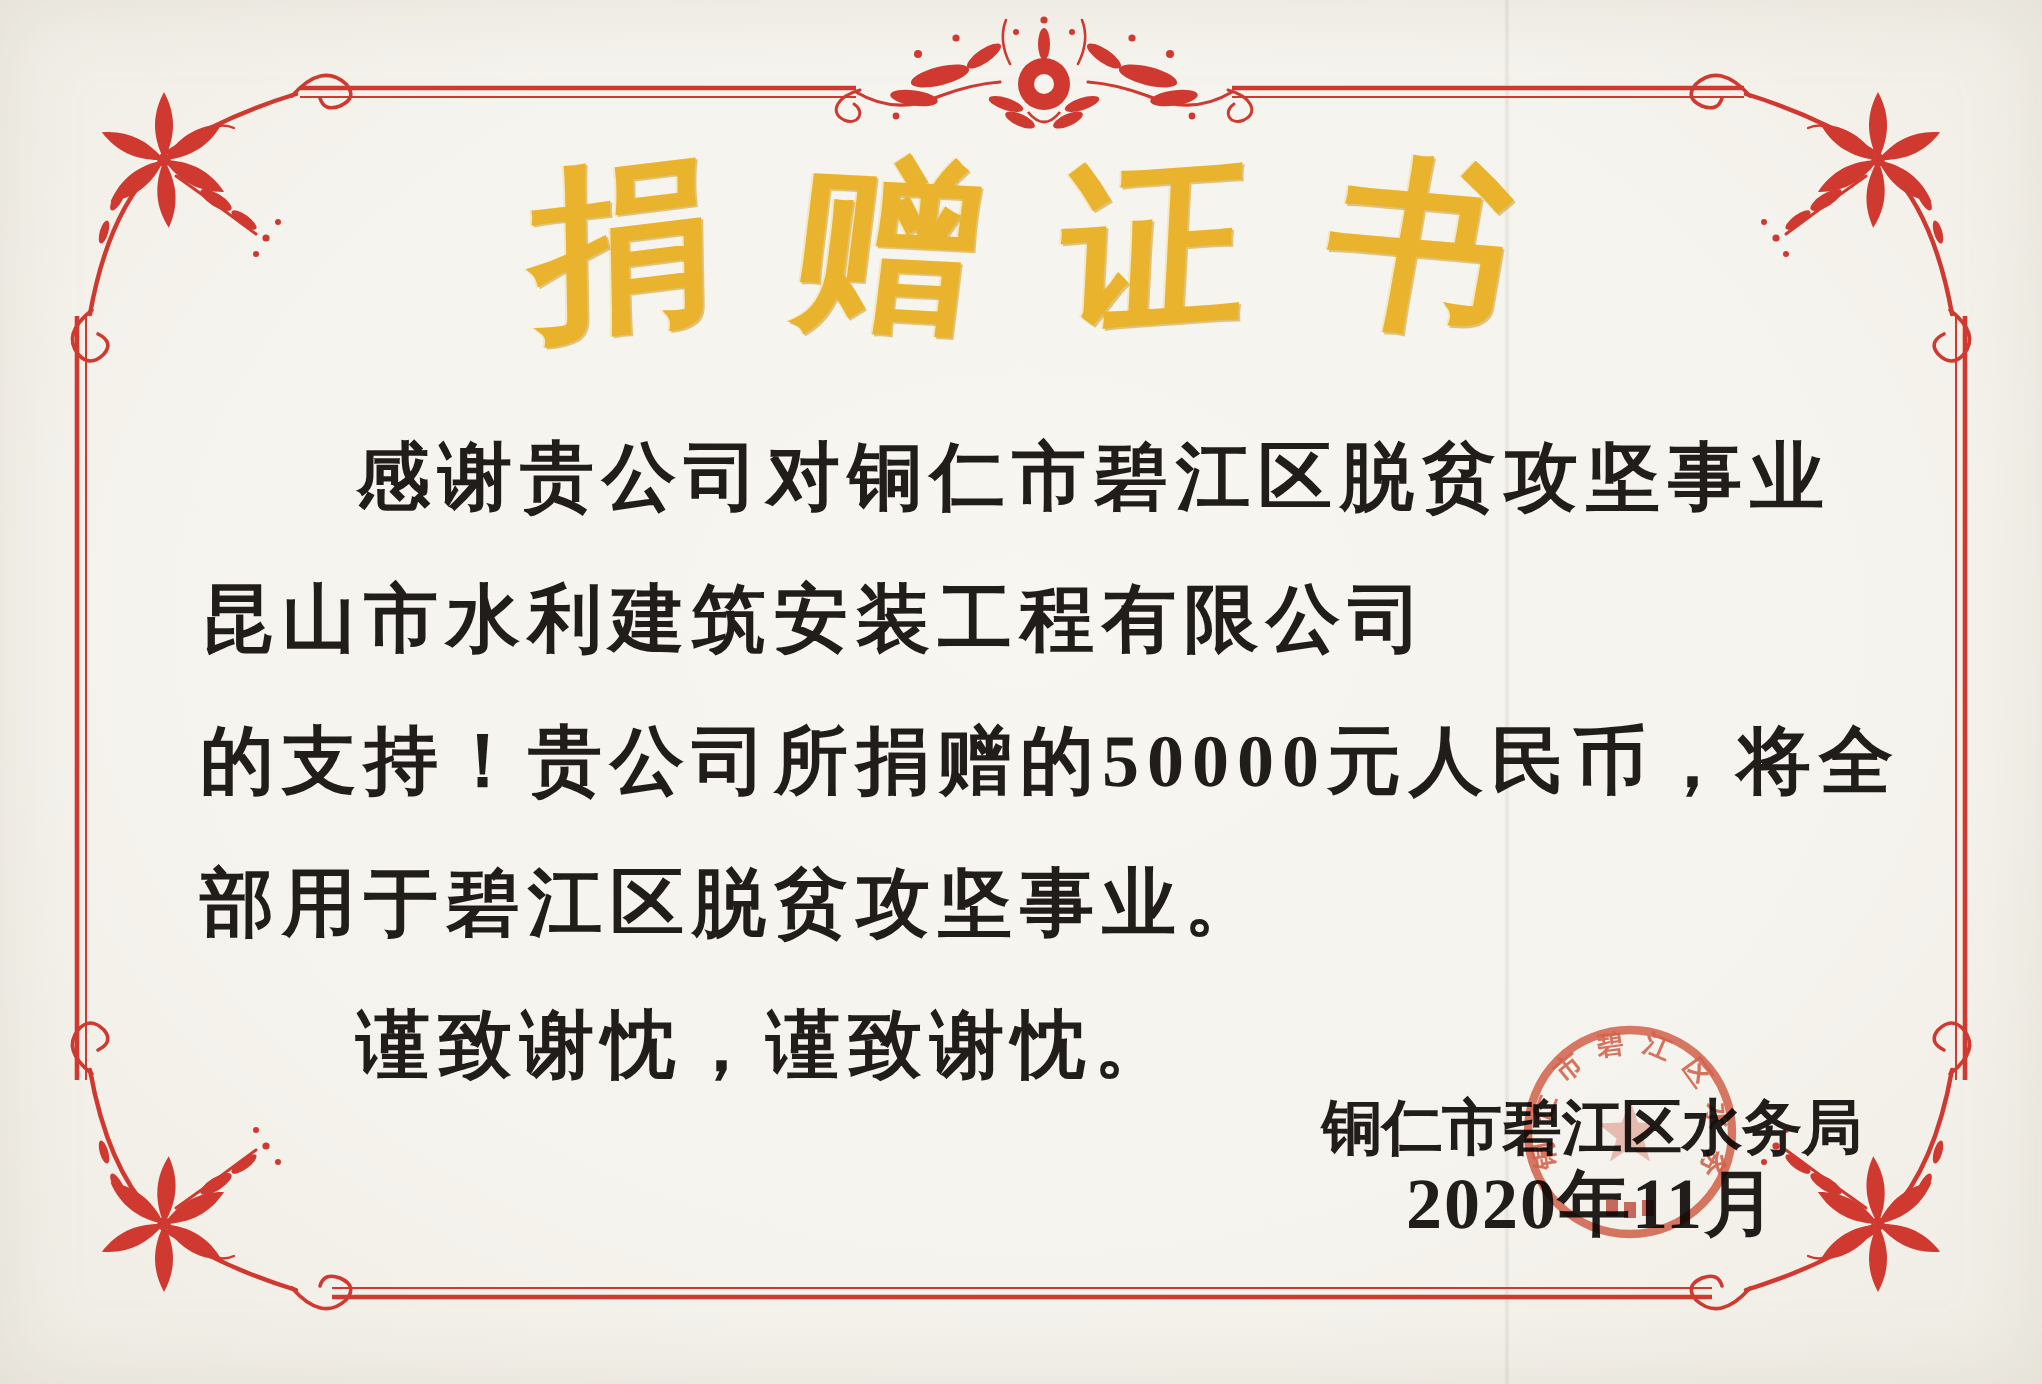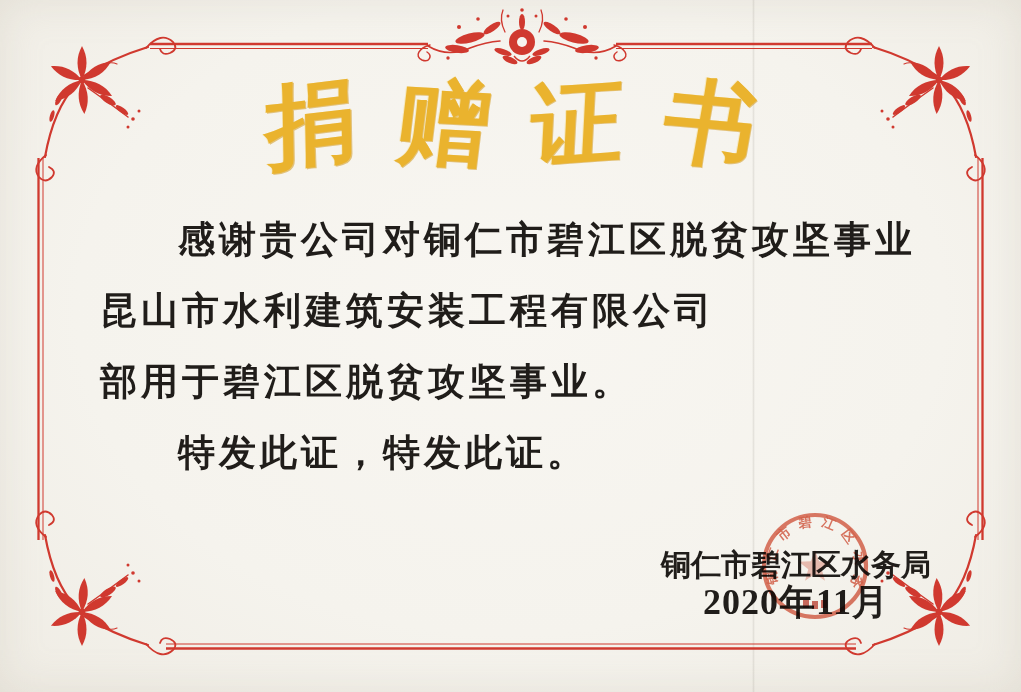--- a/index.html
+++ b/index.html
@@ -154,22 +154,23 @@
   <div class="title">
     <span class="ch">捐</span>
     <span class="ch">赠</span>
     <span class="ch">证</span>
     <span class="ch">书</span>
   </div>
 
   <div class="bodytext">
     <div class="line indent">感谢贵公司对铜仁市碧江区脱贫攻坚事业</div>
     <div class="line">昆山市水利建筑安装工程有限公司</div>
+    <div class="line">的支持！贵公司所捐赠的50000元人民币，将全</div>
     <div class="line">部用于碧江区脱贫攻坚事业。</div>
-    <div class="line indent">特发此证，特发此证。</div>
+    <div class="line indent">谨致谢忱，谨致谢忱。</div>
   </div>
 
   <div class="sigblock">
     <div class="issuer">铜仁市碧江区水务局</div>
     <div class="issue-date">2020年11月</div>
   </div>
 
   <svg class="seal-svg" viewBox="0 0 150 150">
     <circle cx="70" cy="70" r="51" fill="none" stroke="#d85840" stroke-width="4.2" opacity="0.85"></circle>
     <polygon fill="#d85840" opacity="0.38" points="70,54 74.1,65.3 86.2,65.7 76.7,73.2 80,84.8 70,78 60,84.8 63.3,73.2 53.8,65.7 65.9,65.3"></polygon>

